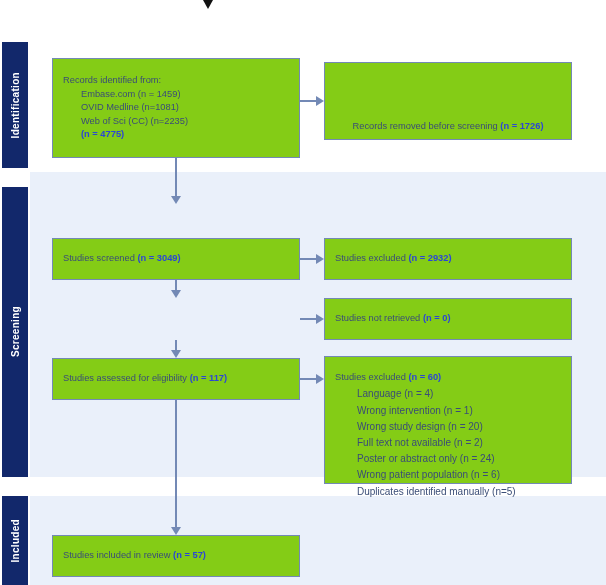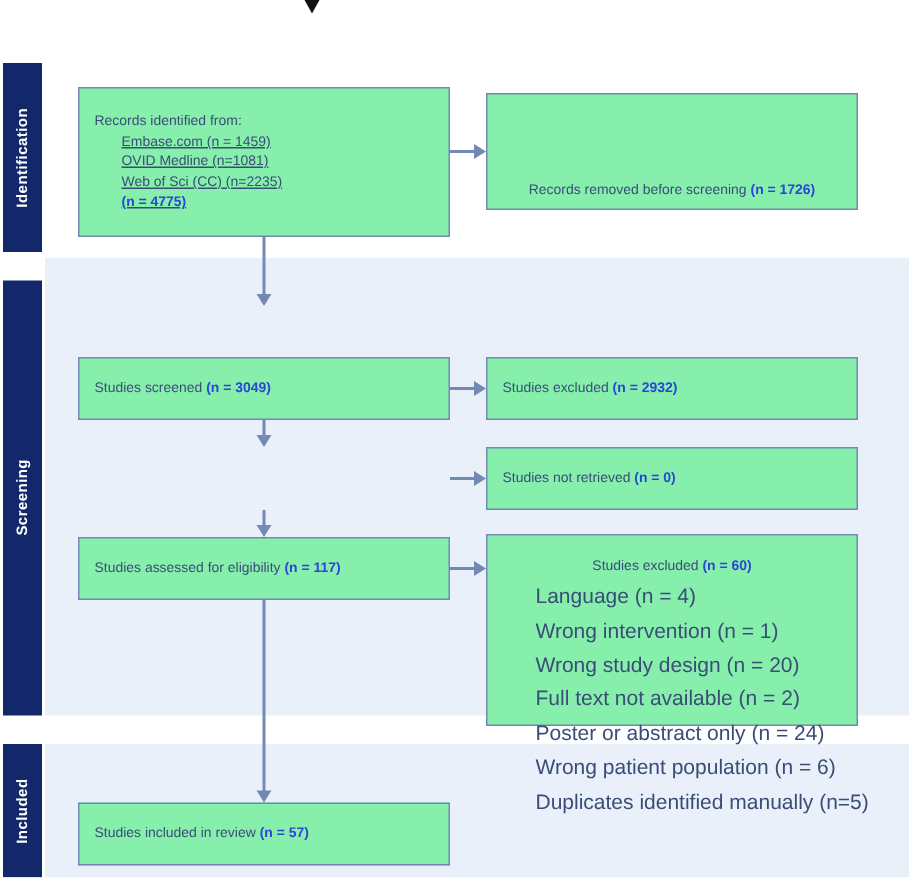--- a/index.html
+++ b/index.html
@@ -72,21 +72,21 @@
   #stage-included {
     left: 2px;
     top: 496px;
     width: 26px;
     height: 89px;
   }
 
   
   .flow-box {
     position: absolute;
-    background: #86efac;
+    background: #84cc16;
     border: 1.4px solid #7389b5;
     box-sizing: border-box;
     color: #3a4d77;
     font-size: 9.3px;
     line-height: 1.45;
     display: flex;
     align-items: center;
     padding: 6px 10px;
   }
   .flow-box .box-inner {
@@ -104,29 +104,28 @@
   #box-sought-retrieval   { left: 52px;  top: 298px; width: 248px; height: 42px;  }
   #box-not-retrieved      { left: 324px; top: 298px; width: 248px; height: 42px;  }
   #box-assessed           { left: 52px;  top: 358px; width: 248px; height: 42px; justify-content: flex-end;  }
   #box-studies-excluded-2 { left: 324px; top: 356px; width: 248px; height: 128px; align-items: flex-start; padding-top: 14px; }
   #box-included-review    { left: 52px;  top: 535px; width: 248px; height: 42px;  }
 
   
   .reason-head {
     margin: 0 0 2px 0;
     font-size: 9.3px;
-    text-align: center;
   }
   ul.reason-list {
     list-style: none;
     margin: 0;
     padding: 0 0 0 22px;
   }
   ul.reason-list li {
-    font-size: 14px;
+    font-size: 10px;
     line-height: 1.62;
     color: #3a4d77;
     white-space: nowrap;
   }
 
   
   .vline {
     position: absolute;
     width: 1.6px;
     background: #7389b5;
@@ -204,21 +203,21 @@
   <div class="stage-tab" id="stage-screening">
     <span>Screening</span>
   </div>
   <div class="stage-tab" id="stage-included">
     <span>Included</span>
   </div>
 
   <div class="flow-box" id="box-records-identified">
     <div class="box-inner">
       <div>Records identified from:</div>
-      <div style="padding-left:18px;text-decoration:underline;">
+      <div style="padding-left:18px;">
         <div>Embase.com (n = 1459)</div>
         <div>OVID Medline (n=1081)</div>
         <div>Web of Sci (CC) (n=2235)</div>
         <div><b>(n = 4775)</b></div>
       </div>
     </div>
   </div>
 
   <div class="flow-box" id="box-records-removed">
     <div class="box-inner" style="text-align:center;">

